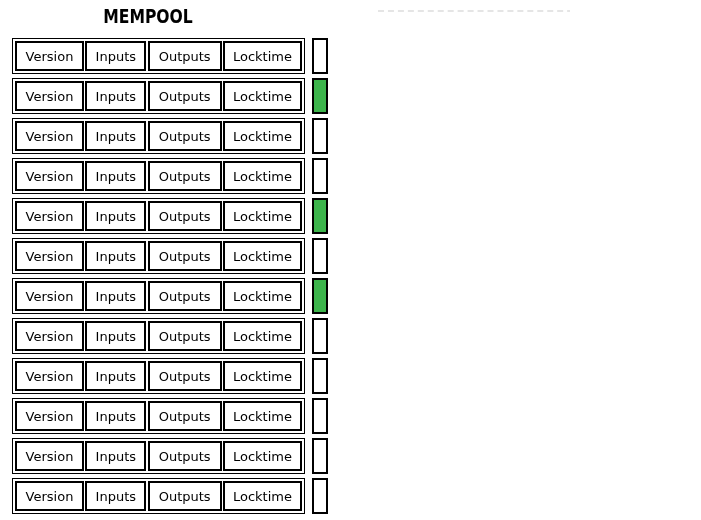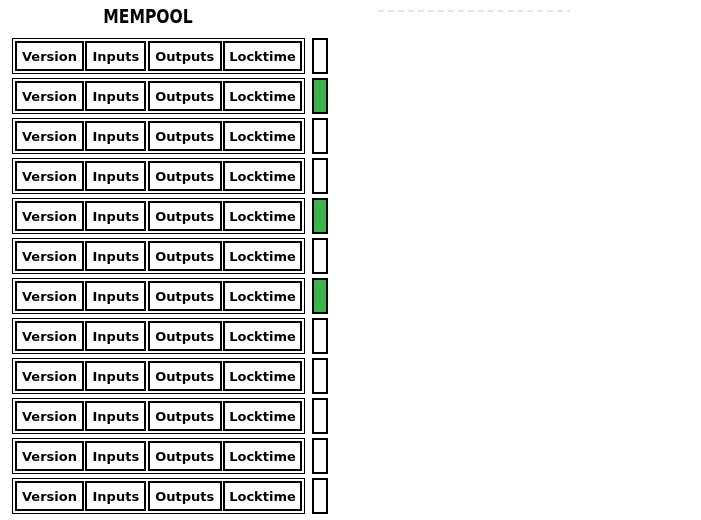--- a/index.html
+++ b/index.html
@@ -56,21 +56,20 @@
   .tx-cell {
     box-sizing: border-box;
     border: 2px solid #000000;
     display: flex;
     align-items: center;
     justify-content: center;
     font-size: 13px;
     color: #000000;
     background: #ffffff;
     white-space: nowrap;
-    font-weight: bold;
   }
   .cell-version  { width: 69px; }
   .cell-inputs   { width: 61px; }
   .cell-outputs  { width: 74px; }
   .cell-locktime { width: 79px; }
   .status-box {
     box-sizing: border-box;
     margin-left: 7px;
     width: 16px;
     height: 36px;

